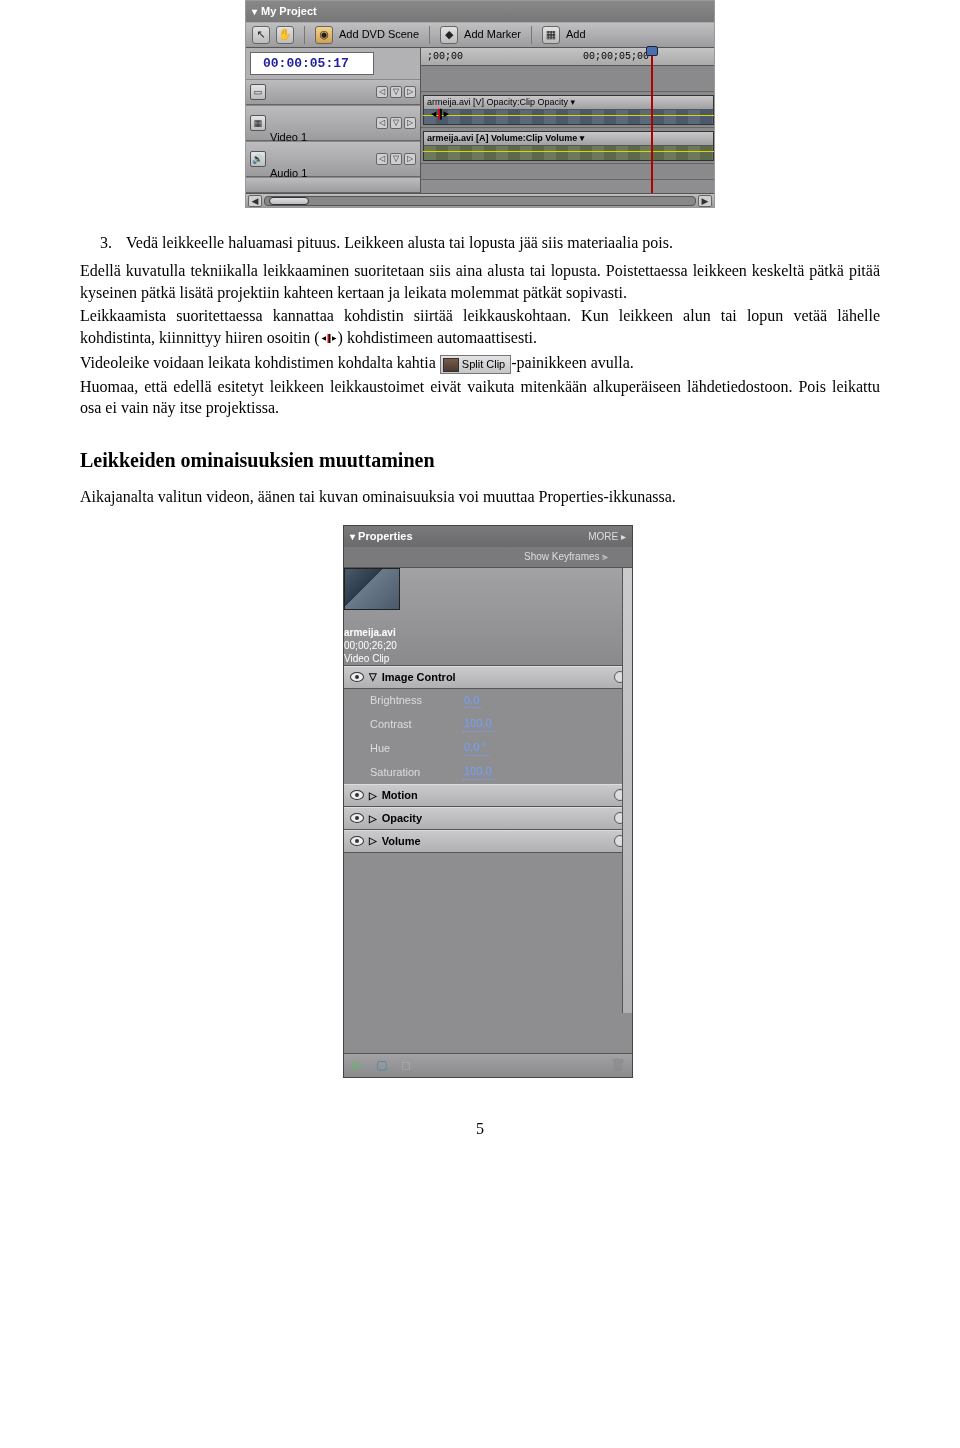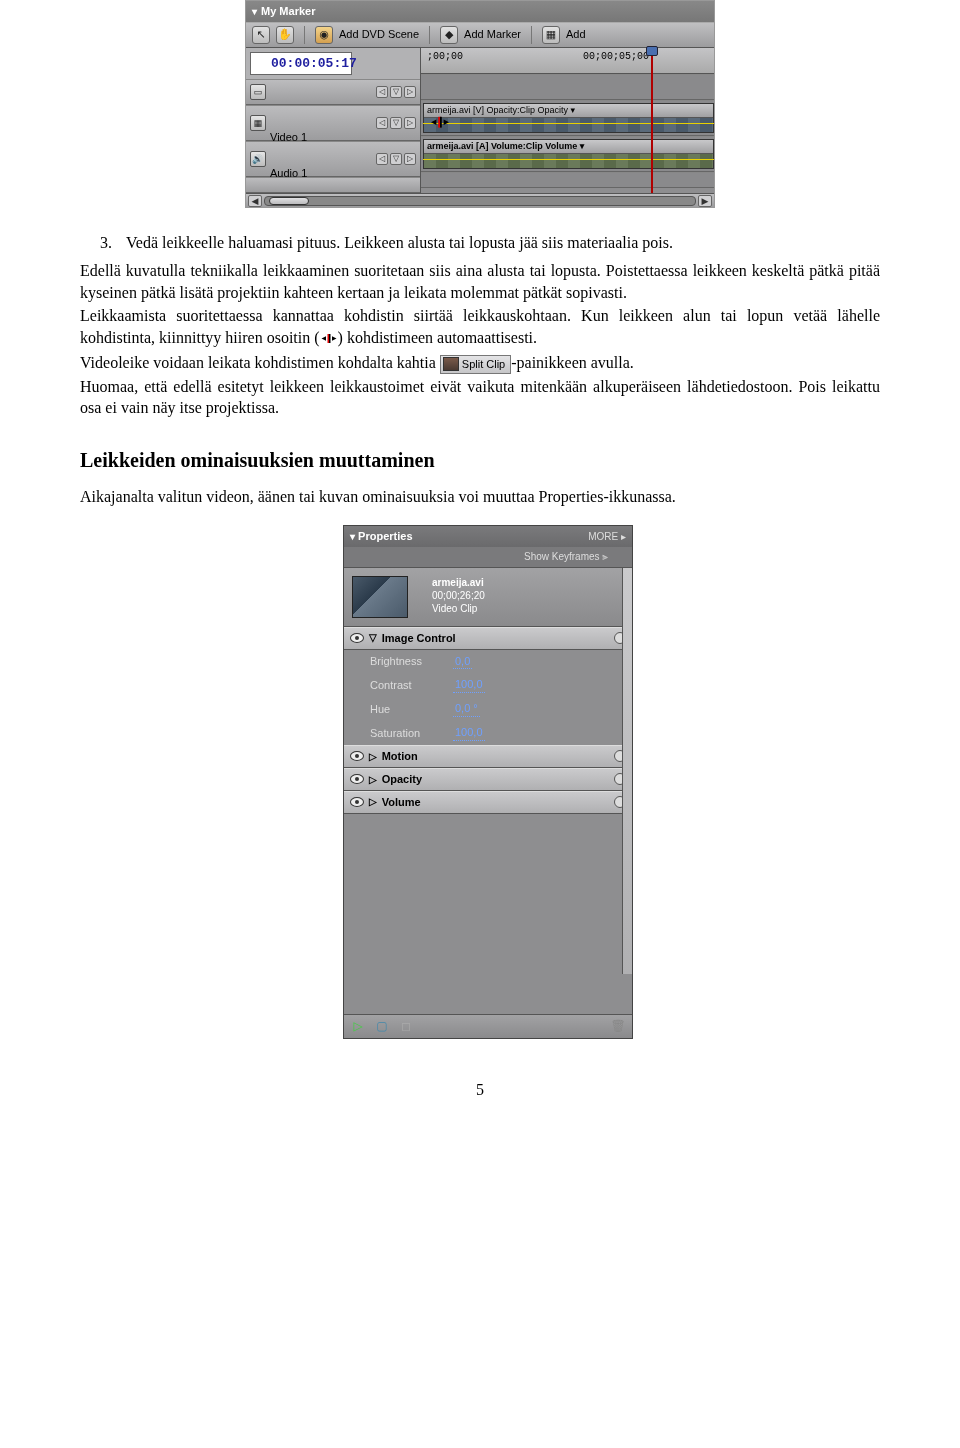--- a/index.html
+++ b/index.html
@@ -57,26 +57,26 @@
   .tracks-area { display:flex; }
   .track-heads {
     width: 175px;
     background: #b2b2b4;
     border-right:1px solid #555;
   }
   .timecode-box {
     border:1px solid #666;
     background:#fff;
     margin:4px;
-    padding:2px 20px;
+    padding:2px 12px;
     font-family:"Courier New",monospace;
     font-weight:bold;
     color:#2020a0;
     font-size:13px;
-    width: 102px;
+    width: 124px;
   }
   .track-head-row {
     height: 36px;
     border-top:1px solid #888;
     border-bottom:1px solid #666;
     display:flex;
     align-items:center;
     gap:4px;
     padding:0 4px;
     background: linear-gradient(#bcbcbe,#9c9c9e);
@@ -92,21 +92,21 @@
   }
   .track-label { color:#000; font-size:11px;margin-top:28px; }
   .track-arrows { display:flex; gap:2px; margin-left:auto; }
   .tiny-arrow {
     width:12px;height:12px;
     background:#cfcfd1;border:1px solid #666;border-radius:2px;
     display:inline-flex;align-items:center;justify-content:center;font-size:8px;color:#333;
   }
   .timeline-right { flex:1; background:#8e8e90; position:relative; }
   .ruler {
-    height: 26px;
+    height: 18px;
     background: linear-gradient(#c4c4c6,#aaa);
     border-bottom:1px solid #555;
     display:flex;
     align-items:flex-start;
     font-family:"Courier New",monospace;
     font-size:10px;
     color:#000;
     padding-top:2px;
     gap:120px;
     padding-left:6px;
@@ -162,21 +162,21 @@
   
   p.para { text-align: justify; margin: 0 0 2px 0; }
   .list-item { display:flex; gap:10px; }
   .list-num { min-width: 36px; padding-left:20px;}
   .inline-icon {
     display:inline-block;
     vertical-align:middle;
     font-family:Arial,sans-serif;
   }
   .split-clip-btn {
-    display:inline-flex;align-items:flex-start;gap:3px;
+    display:inline-flex;align-items:flex-end;gap:3px;
     background: linear-gradient(#e4e4e6,#c6c6c8);
     border:1px solid #777;
     padding:1px 5px 1px 2px;
     font-size:11px;
     font-family:Tahoma,Arial,sans-serif;
     color:#000;
     vertical-align:middle;
   }
   .split-clip-thumb {
     width:16px;height:14px;background:linear-gradient(#7a5a4a,#4a3a32);border:1px solid #333;
@@ -199,22 +199,23 @@
     padding:3px 6px;display:flex;align-items:center;justify-content:space-between;
   }
   .more-badge {
     font-size:10px;color:#ddd;font-weight:normal;
   }
   .show-kf {
     text-align:right;padding:3px 24px;font-size:10px;color:#ddd;background:#7a7a7c;
     border-bottom:1px solid #555;
   }
   .clip-info-row {
-    display:flex; gap:24px; padding:8px; background:linear-gradient(#a2a2a4,#8a8a8c);
+    display:flex; gap:16px; background:linear-gradient(#a2a2a4,#8a8a8c);
     border-bottom:1px solid #555;
+    flex-direction:column;
   }
   .clip-thumb {
     width:56px;height:42px;
     background:linear-gradient(135deg,#4a5a6a,#2a3a4a 40%,#6a7a8a 40%,#4a5a6a);
     border:1px solid #222;
   }
   .clip-info-text { color:#fff;font-size:10px;line-height:1.3;}
   .clip-info-text .b { font-weight:bold; }
   .prop-group-header {
     background:linear-gradient(#cacacc,#b0b0b2);
@@ -222,21 +223,21 @@
     padding:3px 6px;
     display:flex;align-items:center;gap:5px;
     border-top:1px solid #ddd;border-bottom:1px solid #555;
   }
   .eye { width:14px;height:10px;border:1px solid #333;border-radius:50%;background:#eee;display:inline-block;position:relative;}
   .eye::after{content:"";position:absolute;top:2px;left:4px;width:4px;height:4px;background:#333;border-radius:50%;}
   .stopwatch {
     margin-left:auto;width:12px;height:12px;border:1px solid #555;border-radius:50%;background:#ddd;
   }
   .prop-row {
-    display:flex;align-items:center;gap:13px;
+    display:flex;align-items:center;gap:22px;
     padding:4px 6px 4px 26px;
     background:#8e8e90;
     color:#ddd;
     font-size:11px;
   }
   .prop-row .label { width:70px; }
   .prop-row .val {
     color:#6fa0ff; border-bottom:1px dotted #6fa0ff; padding:0 2px;
   }
   .prop-side-strip {
@@ -255,21 +256,21 @@
   .ft-trash { margin-left:auto; color:#888;}
   .page-num { text-align:center; margin-top:40px; font-size:16px; }
 </style>
 </head>
 <body>
 
 <div class="screenshot-wrap">
   <div class="timeline-shot the-box">
     <div class="panel-header">
       <span class="tri">▾</span>
-      <span>My Marker</span>
+      <span>My Project</span>
     </div>
     <div class="toolbar">
       <span class="tool-icon">↖</span>
       <span class="tool-icon">✋</span>
       <span class="sep"></span>
       <span class="tool-icon" style="background:linear-gradient(#f4d48a,#d4a050);">◉</span>
       <span class="btn-label">Add DVD Scene</span>
       <span class="sep"></span>
       <span class="tool-icon">◆</span>
       <span class="btn-label">Add Marker</span>

